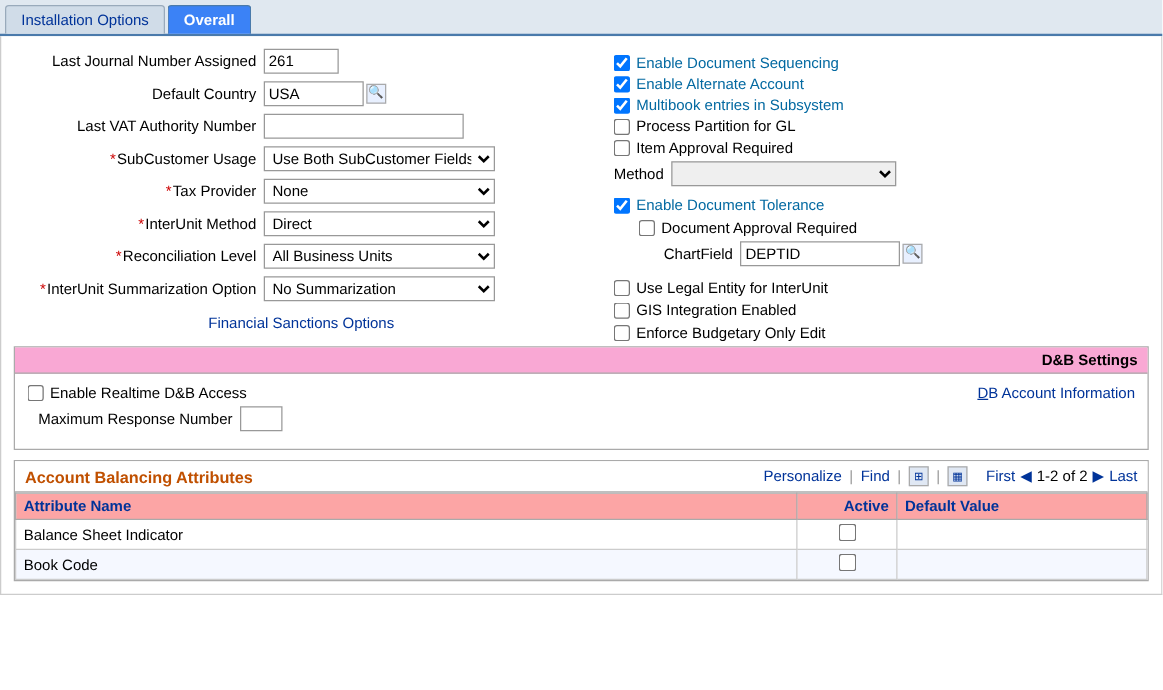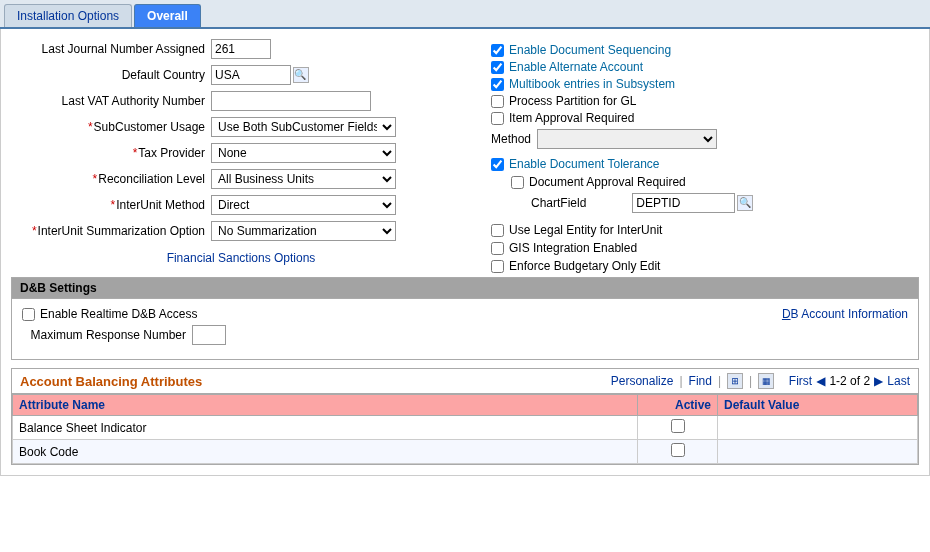--- a/index.html
+++ b/index.html
@@ -56,28 +56,28 @@
 
     .method-row { display: flex; align-items: center; margin-bottom: 6px; margin-top: 4px; }
     .method-label { font-size: 12px; margin-right: 6px; }
     .method-select { width: 180px; border: 1px solid #999; font-size: 12px; height: 20px; }
 
     
     .tolerance-section { margin-top: 8px; }
     .tolerance-indent { margin-left: 20px; }
     .chartfield-row { display: flex; align-items: center; margin-top: 4px; margin-left: 20px; }
     .chartfield-label { font-size: 12px; margin-right: 6px; }
-    .chartfield-input { border: 1px solid #999; font-size: 12px; padding: 1px 3px; height: 20px; width: 103px; margin-left: 40px; }
+    .chartfield-input { border: 1px solid #999; font-size: 12px; padding: 1px 3px; height: 20px; width: 128px; }
 
     
     .financial-link { color: #003399; text-decoration: none; font-size: 12px; display: block; text-align: center; margin-top: 10px; margin-bottom: 6px; }
 
     
     .section-box { border: 1px solid #aaa; margin-bottom: 8px; }
-    .section-header { background: #a3a3a3; padding: 3px 8px; font-size: 12px; font-weight: bold; color: #000; border-bottom: 1px solid #aaa; }
+    .section-header { background: #f9a8d4; padding: 3px 8px; font-size: 12px; font-weight: bold; color: #000; border-bottom: 1px solid #aaa; text-align: right; }
     .section-body { padding: 8px 10px; display: flex; align-items: flex-start; justify-content: space-between; }
     .section-body-left { }
     .section-body-right { }
 
     .db-link { color: #003399; text-decoration: none; font-size: 12px; }
     .db-link u { text-decoration: underline; }
 
     
     .account-section { border: 1px solid #aaa; }
     .account-header { background: #fff; padding: 4px 8px; border-bottom: 1px solid #aaa; display: flex; justify-content: space-between; align-items: center; }
@@ -141,30 +141,30 @@
       </div>
 
       <div class="form-row">
         <span class="form-label required">Tax Provider</span>
         <select class="form-select form-select-md">
           <option>None</option>
         </select>
       </div>
 
       <div class="form-row">
+        <span class="form-label required">InterUnit Method</span>
+        <select class="form-select form-select-md">
+          <option>Direct</option>
+        </select>
+      </div>
+
+      <div class="form-row">
         <span class="form-label required">Reconciliation Level</span>
         <select class="form-select form-select-md">
           <option>All Business Units</option>
-        </select>
-      </div>
-
-      <div class="form-row">
-        <span class="form-label required">InterUnit Method</span>
-        <select class="form-select form-select-md">
-          <option>Direct</option>
         </select>
       </div>
 
       <div class="form-row">
         <span class="form-label required">InterUnit Summarization Option</span>
         <select class="form-select form-select-md">
           <option>No Summarization</option>
         </select>
       </div>
 

